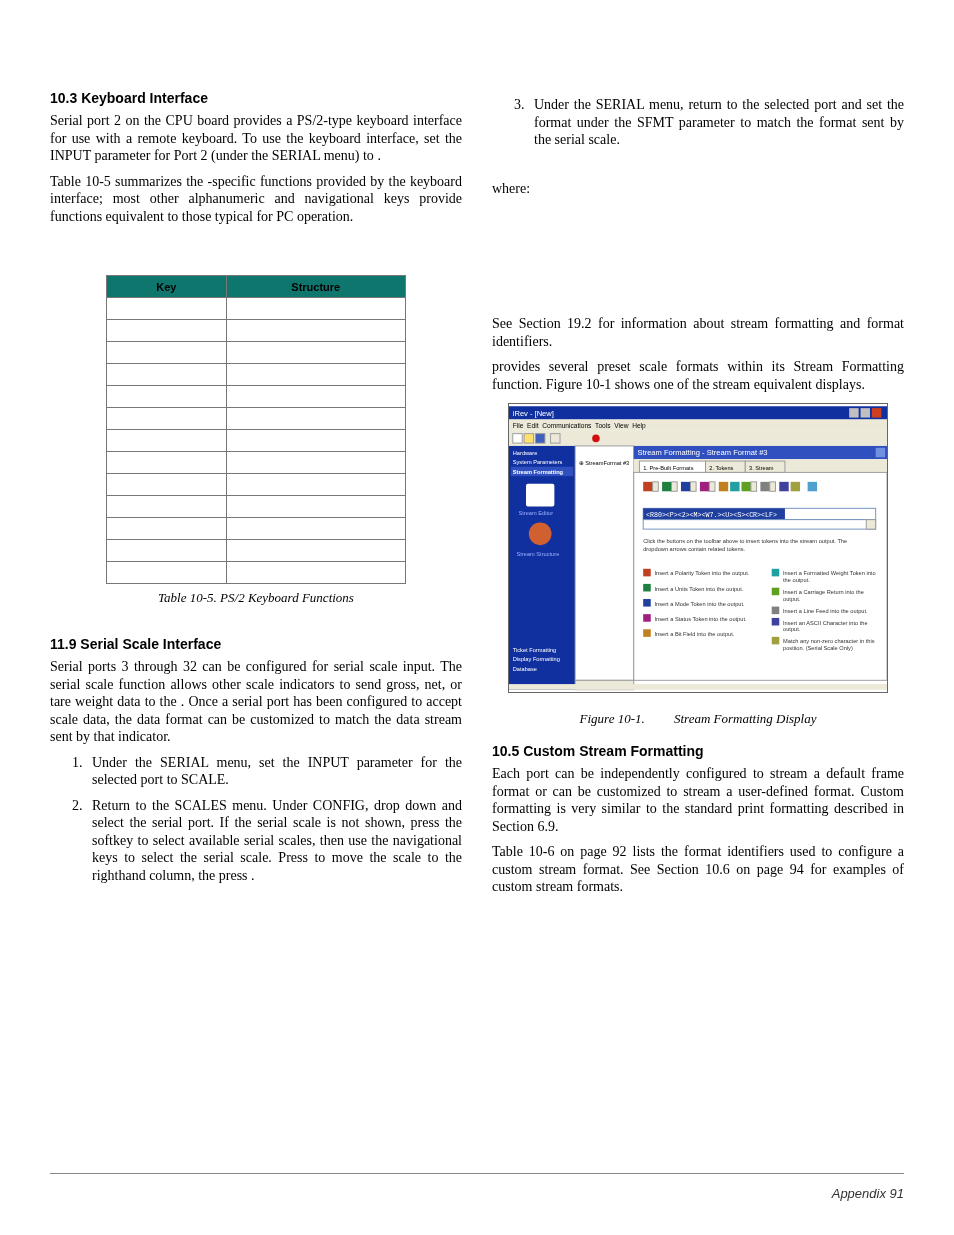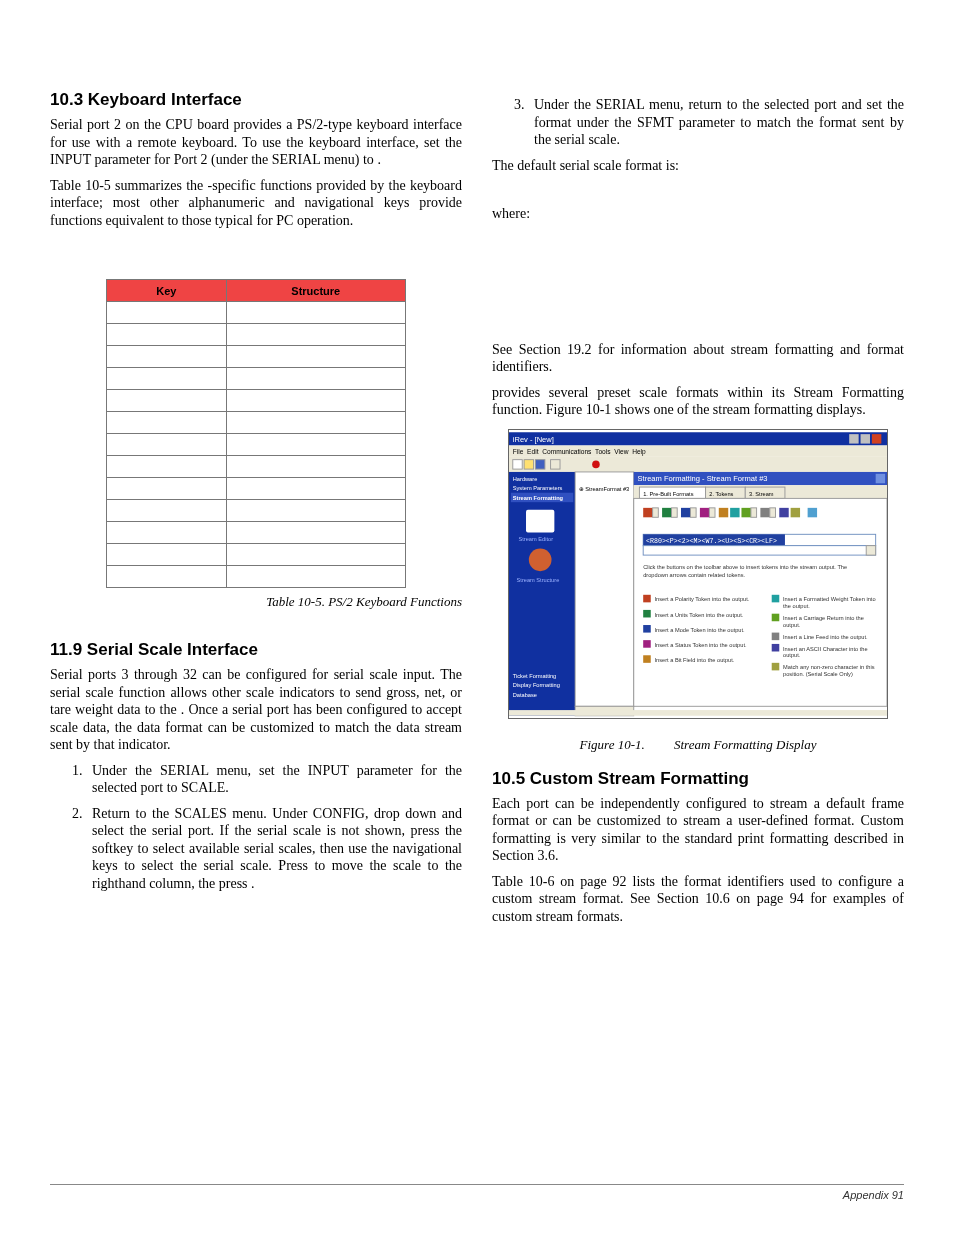--- a/index.html
+++ b/index.html
@@ -19,21 +19,21 @@
   }
   .col {
     flex: 1;
     min-width: 0;
   }
   .col-left { width: 400px; }
   .col-right { width: 400px; }
   .heading {
     font-family: Arial, Helvetica, sans-serif;
     font-weight: bold;
-    font-size: 17px;
+    font-size: 14px;
     margin-bottom: 6px;
   }
   p {
     text-align: justify;
     line-height: 1.25;
     margin-bottom: 8px;
   }
   ol.steps {
     margin: 6px 0 0 36px;
     text-align: justify;
@@ -49,27 +49,27 @@
     margin: 50px auto 6px auto;
   }
   table.kbd th, table.kbd td {
     border: 1px solid #777;
     height: 22px;
     font-size: 11px;
     font-family: Arial, Helvetica, sans-serif;
     padding: 2px 6px;
   }
   table.kbd th {
-    background: #ef4444;
+    background: #0f766e;
     font-weight: bold;
     text-align: center;
   }
   table.kbd th:first-child { width: 40%; }
   .caption {
-    text-align: right;
+    text-align: center;
     font-style: italic;
     font-size: 13px;
     margin-top: 4px;
   }
   .figure-wrap {
     margin-top: 10px;
     text-align: center;
   }
   .fig-caption {
     font-style: italic;
@@ -83,25 +83,25 @@
     font-size: 10px;
     visibility: hidden;
   }
   .format-table td { border: 1px solid #999; padding: 1px 3px; text-align:center;}
   .footer {
     position: absolute;
     bottom: 34px;
     left: 50px;
     right: 50px;
     border-top: 1px solid #888;
-    padding-top: 4px;
+    padding-top: 12px;
     display: flex;
     justify-content: space-between;
     font-family: Arial, Helvetica, sans-serif;
-    font-size: 11px;
+    font-size: 13px;
     font-style: italic;
     color: #333;
   }
   
   .screenshot {
     width: 380px;
     height: 290px;
     border: 1px solid #666;
     margin: 0 auto;
   }
@@ -192,41 +192,40 @@
     <ol class="steps">
       <li>Under the SERIAL menu, set the INPUT parameter for the selected port to SCALE.</li>
       <li>Return to the SCALES menu. Under CONFIG, drop down and select the serial port. If the serial scale is not shown, press the               softkey to select available serial scales, then use the navigational keys to select the serial scale. Press          to move the scale to the righthand column, the press          .</li>
     </ol>
   </div>
 
   <div class="col col-right">
     <ol class="steps" start="3">
       <li>Under the SERIAL menu, return to the selected port and set the format under the SFMT parameter to match the format sent by the serial scale.</li>
     </ol>
-    <p>The default serial scale format is:</p>
     <table class="format-table">
       <tbody>
           <tr>
             <td>&nbsp;</td>
             <td>&nbsp;</td>
             <td>&nbsp;</td>
             <td>&nbsp;</td>
             <td>&nbsp;</td>
             <td>&nbsp;</td>
             <td>&nbsp;</td>
           </tr>
     </tbody>
       </table>
     <p>where:</p>
 
     <div style="height:110px"></div>
 
     <p>See Section 19.2 for information about stream formatting and format identifiers.</p>
     <p>
-      <span></span><span> provides several preset scale formats within its Stream Formatting function. Figure 10-1 shows one of the </span><span> stream formatting displays.</span>
+      <span></span><span> provides several preset scale formats within its Stream Formatting function. Figure 10-1 shows one of the </span><span> stream equivalent displays.</span>
     </p>
 
     <div class="figure-wrap">
       <svg class="screenshot" viewBox="0 0 400 300">
 
         <rect x="0" y="0" width="400" height="14" fill="#1030a0"></rect>
         <text x="4" y="10" fill="#fff" font-size="8" font-family="Arial">iRev - [New]</text>
         <rect x="360" y="2" width="10" height="10" fill="#c0c0c0"></rect>
         <rect x="372" y="2" width="10" height="10" fill="#c0c0c0"></rect>
         <rect x="384" y="2" width="10" height="10" fill="#d04020"></rect>
@@ -331,21 +330,21 @@
         <rect x="70" y="290" width="62" height="10" fill="#ece9d8" stroke="#999"></rect>
         <rect x="0" y="294" width="400" height="6" fill="#ece9d8"></rect>
       </svg>
       <div class="fig-caption">
         <span>Figure 10-1. </span>&nbsp;&nbsp;&nbsp;&nbsp;&nbsp;&nbsp;&nbsp;<span> Stream Formatting Display</span>
       </div>
     </div>
 
     <div style="height:16px"></div>
     <div class="heading">10.5 Custom Stream Formatting</div>
-    <p>Each port can be independently configured to stream a default frame format or can be customized to stream a user-defined format. Custom formatting is very similar to the standard print formatting described in Section 3.6.</p>
+    <p>Each port can be independently configured to stream a default frame format or can be customized to stream a user-defined format. Custom formatting is very similar to the standard print formatting described in Section 6.9.</p>
     <p>Table 10-6 on page 92 lists the format identifiers used to configure a custom stream format. See Section 10.6 on page 94 for examples of custom stream formats.</p>
   </div>
 </div>
 
 <div class="footer">
   <span></span>
   <span>Appendix     91</span>
 </div>
 
 </body></html>

